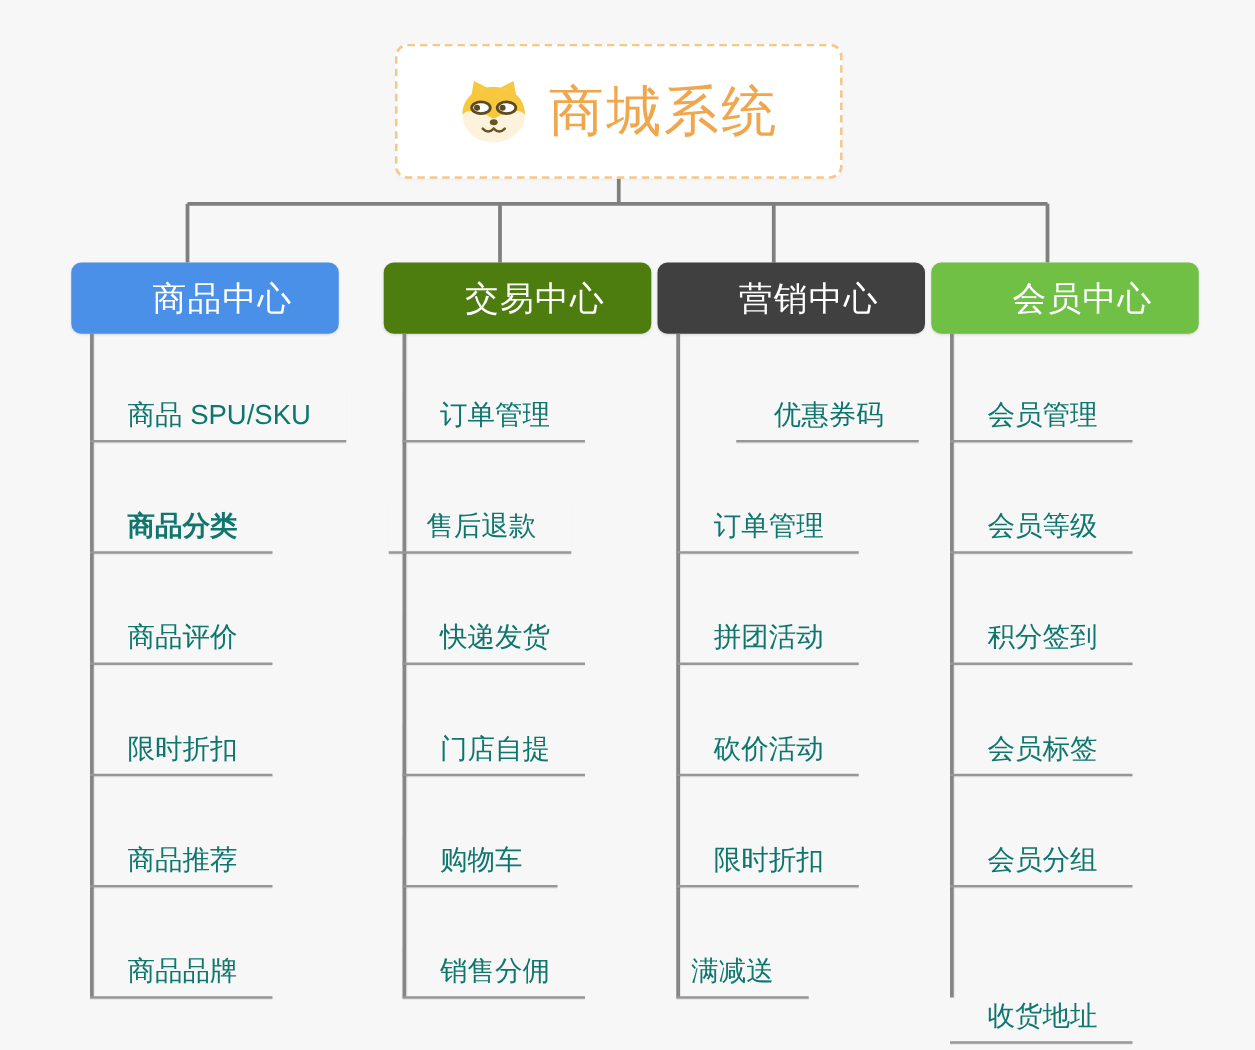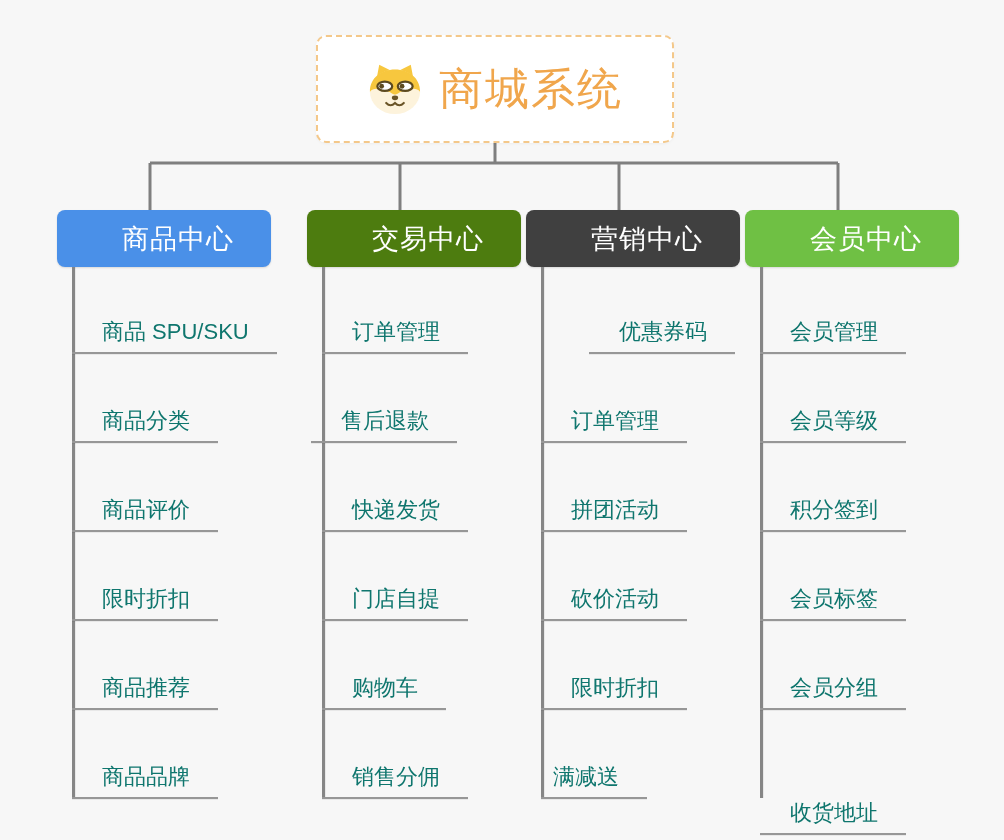--- a/index.html
+++ b/index.html
@@ -108,21 +108,21 @@
     <span class="root-title" style="color: rgb(240, 166, 76);">商城系统</span>
   </div>
 
   <div id="branches">
   <div class="branch">
     <div class="branch-header" style="left: 57px; top: 210px; background: rgb(74, 144, 232);">
       <span class="branch-label">商品中心</span>
     </div>
     <div class="branch-trunk" style="left: 72px; top: 267px;"></div>
   <div class="topic-item" style="left: 72px; top: 312px;"><span>商品 SPU/SKU</span></div>
-        <div class="topic-item" style="left: 72px; top: 401px;"><span>商品分类</span></div>
+        <div class="topic-item" style="left: 72px; top: 401px; font-weight: bold;"><span>商品分类</span></div>
         <div class="topic-item" style="left: 72px; top: 490px;"><span>商品评价</span></div>
         <div class="topic-item" style="left: 72px; top: 579px;"><span>限时折扣</span></div>
         <div class="topic-item" style="left: 72px; top: 668px;"><span>商品推荐</span></div>
         <div class="topic-item" style="left: 72px; top: 757px;"><span>商品品牌</span></div>
       </div>
 
   <div class="branch">
     <div class="branch-header" style="left: 307px; top: 210px; background: #4d7c0f;">
       <span class="branch-label">交易中心</span>
     </div>

